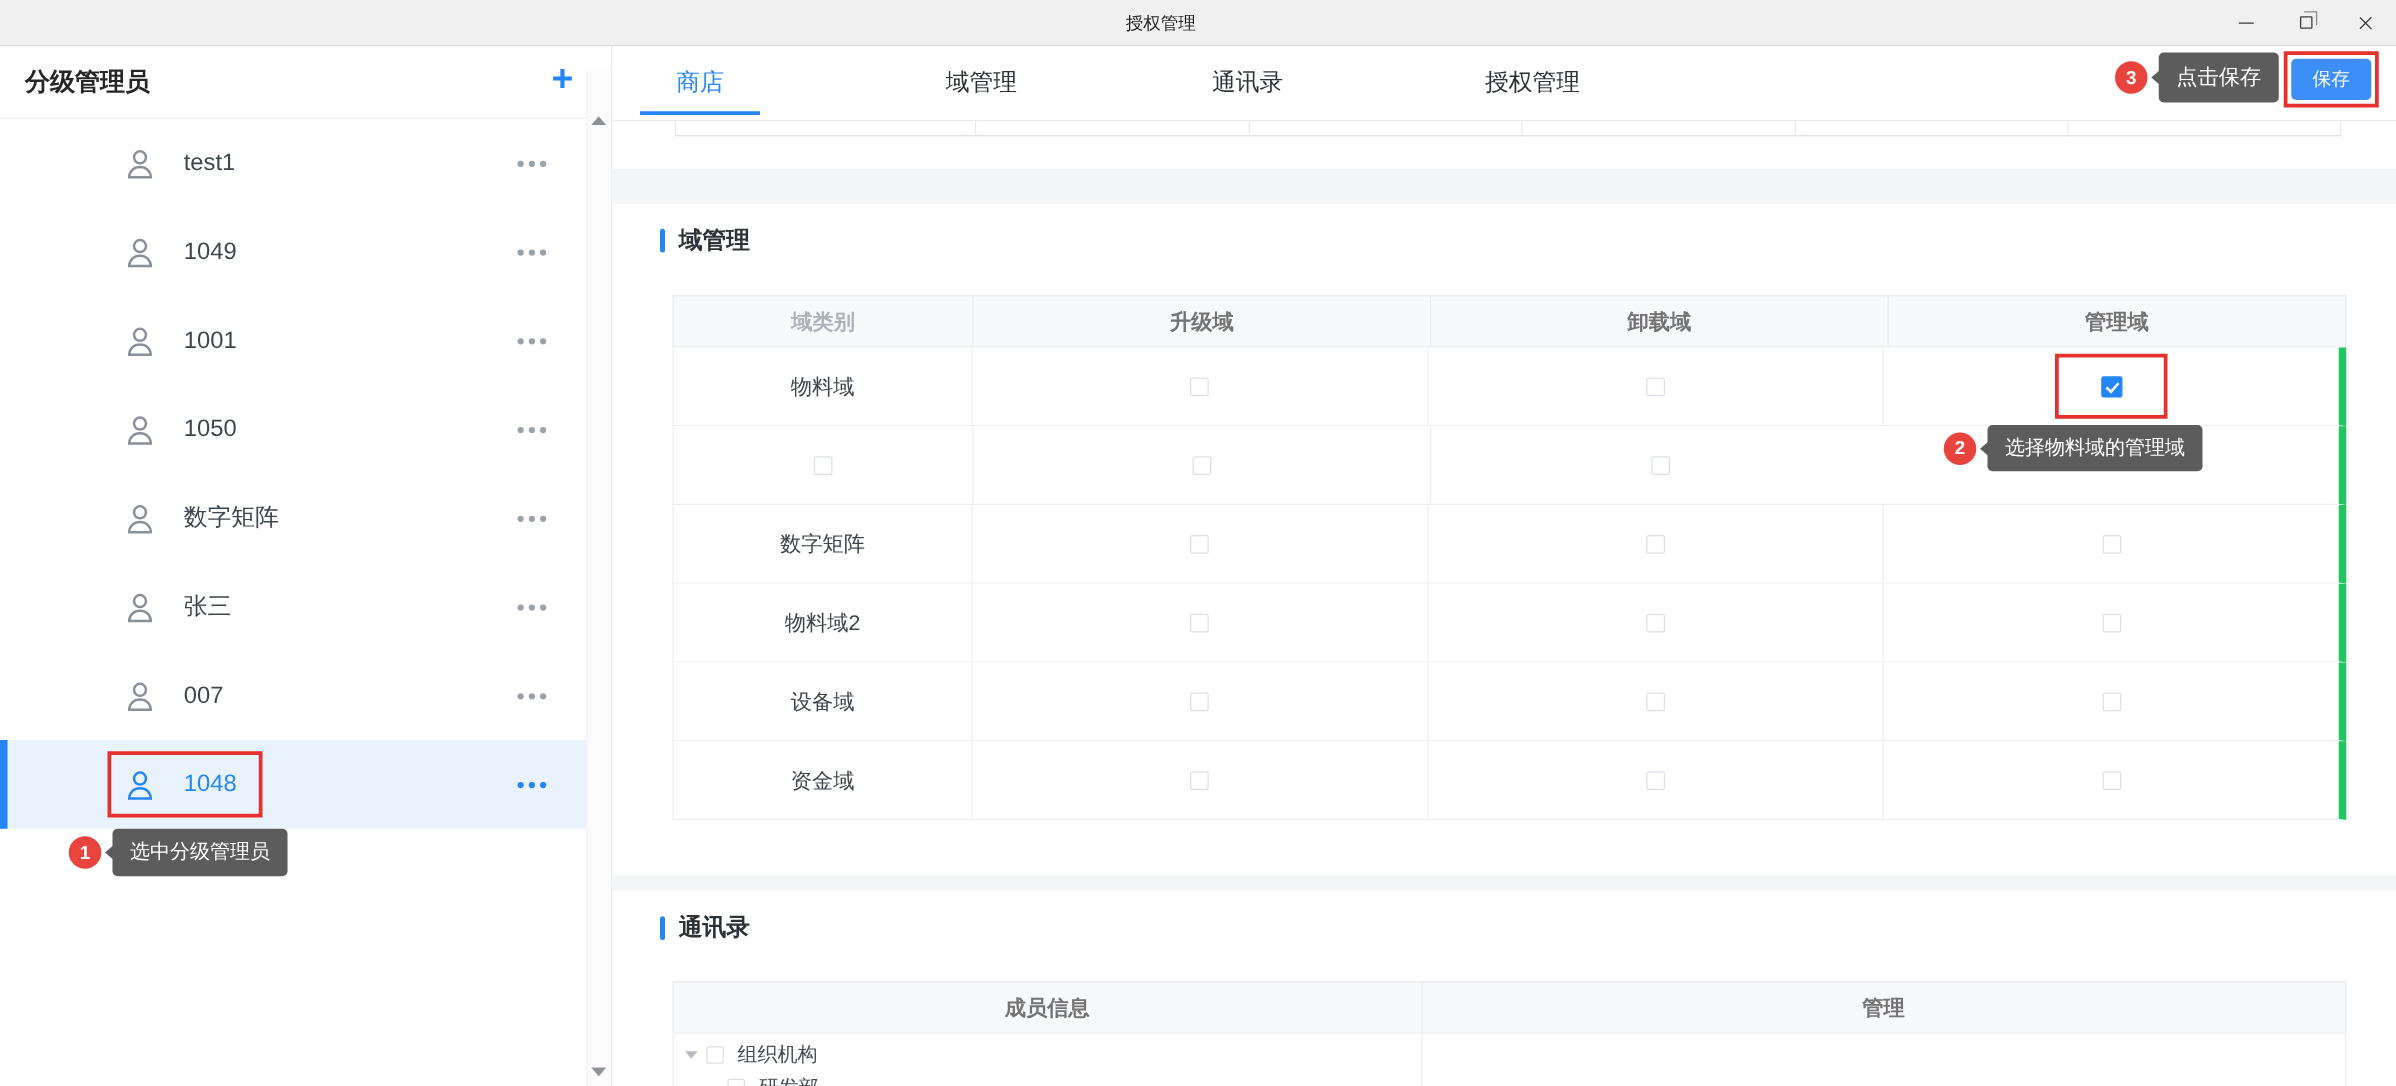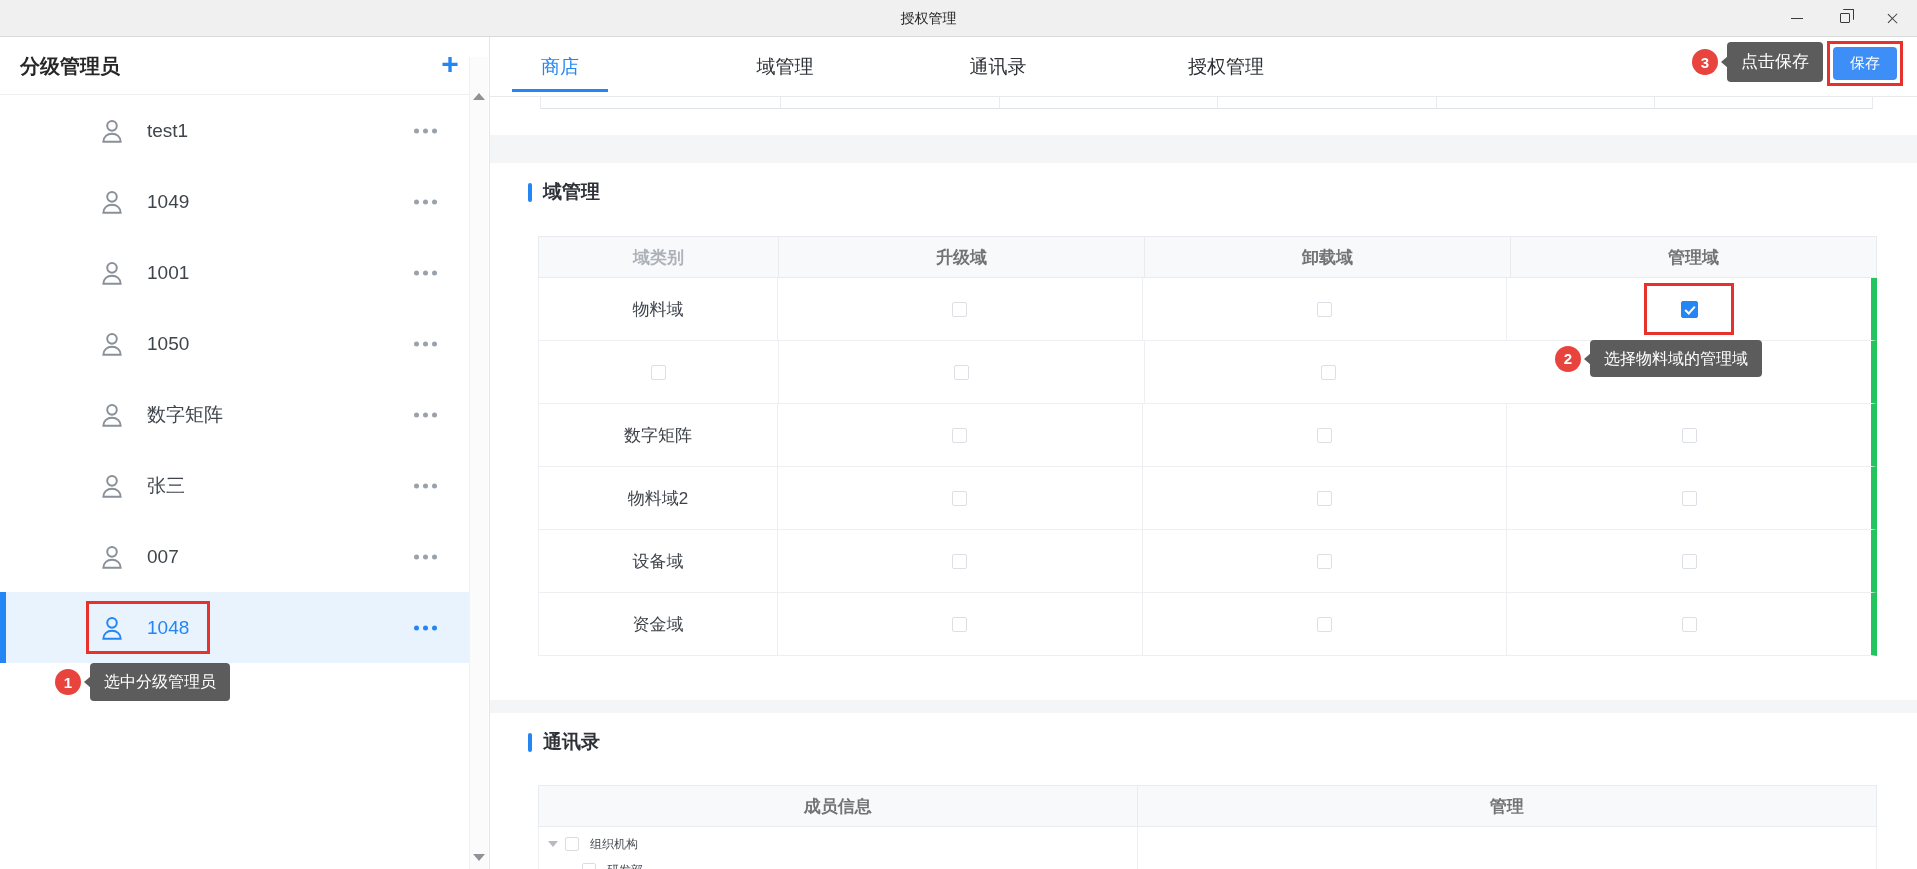--- a/index.html
+++ b/index.html
@@ -85,21 +85,21 @@
   .c-table{position:absolute;left:48px;top:72px;width:1339px;}
   .c-table .th:nth-child(1){width:599px;} .c-table .th:nth-child(2){width:739px;}
   .c-body{display:flex;border-left:1px solid #edeff2;border-right:1px solid #edeff2;min-height:90px;background:#fff;}
   .c-col1{width:599px;border-right:1px solid #edeff2;padding-top:4px;}
   .c-col2{width:739px;}
   .tree-row{display:flex;align-items:center;height:26px;cursor:pointer;}
   .tree-row .caret{width:0;height:0;border-left:5px solid transparent;border-right:5px solid transparent;border-top:6px solid #b7bbc1;margin-left:9px;cursor:pointer;}
   .tree-row.lv0{padding-left:0;}
   .tree-row.lv1{padding-left:36px;}
   .tree-row .cb{margin-left:7px;}
-  .tree-row .tree-label{margin-left:11px;font-size:12px;color:#474c54;}
+  .tree-row .tree-label{margin-left:11px;font-size:16px;color:#474c54;}
 
   
   .anno{position:absolute;display:flex;align-items:center;z-index:60;}
   .badge{width:26px;height:26px;border-radius:50%;background:var(--badge-red);color:#fff;font-size:15px;font-weight:bold;display:flex;align-items:center;justify-content:center;flex:0 0 26px;}
   .tip{position:relative;margin-left:9px;background:var(--tooltip-bg);color:#fff;border-radius:4px;padding:0 14px;white-space:nowrap;}
   .tip::before{content:"";position:absolute;left:-6px;top:50%;transform:translateY(-50%);border-top:6px solid transparent;border-bottom:6px solid transparent;border-right:7px solid var(--tooltip-bg);}
   #anno-1{left:55px;top:663px;height:38px;} #anno-1 .tip{height:38px;line-height:38px;font-size:16px;}
   #anno-2{left:1555px;top:340px;height:37px;} #anno-2 .tip{height:37px;line-height:37px;font-size:16px;}
   #anno-3{left:1692px;top:42px;height:40px;} #anno-3 .tip{height:40px;line-height:40px;font-size:17px;}
   .save-frame{position:absolute;left:1827px;top:41px;border:3px solid var(--annotation-red);padding:3px;z-index:61;background:transparent;}

